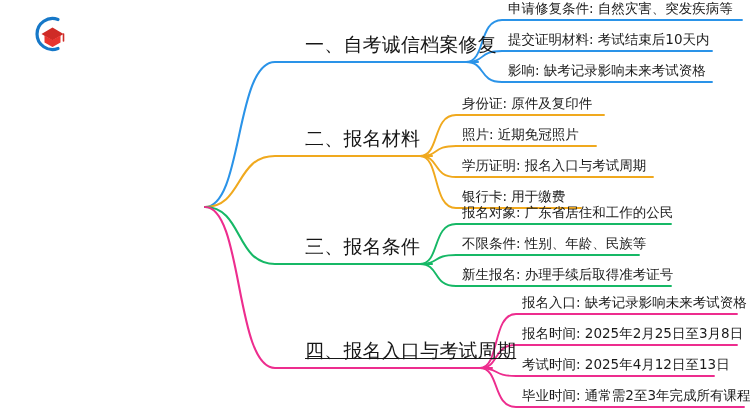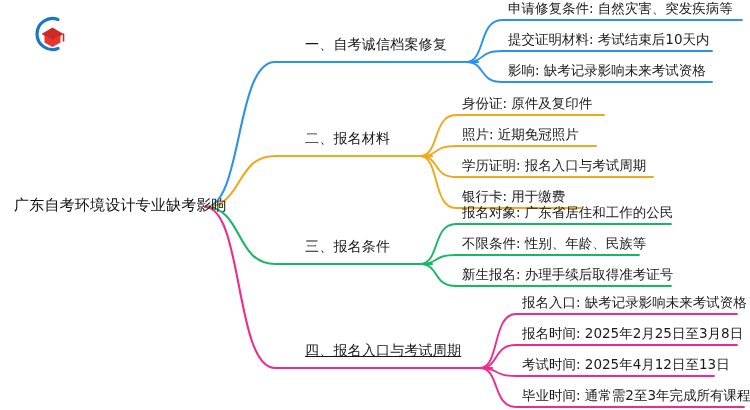--- a/index.html
+++ b/index.html
@@ -39,21 +39,21 @@
     color:#1a1a1a;
     white-space:nowrap;
     line-height:14px;
   }
   .root-node{
     font-size:15px;
     color:#111111;
     letter-spacing:.2px;
   }
   .branch-node{
-    font-size:14px;
+    font-size:19px;
     color:#161616;
     letter-spacing:.2px;
   }
   .leaf-node{
     font-size:13.5px;
     color:#1a1a1a;
     letter-spacing:0px;
   }
 </style>
 </head>
@@ -104,21 +104,20 @@
       <path d="M 480 368 C 500 368 492 314 516 314
              L 737 314" stroke="#ed2d8e" stroke-width="1.9" fill="none"></path>
       <path d="M 480 368 C 500 368 492 345 516 345
              L 737 345" stroke="#ed2d8e" stroke-width="1.9" fill="none"></path>
       <path d="M 480 368 C 500 368 492 376 516 376
              L 714 376" stroke="#ed2d8e" stroke-width="1.9" fill="none"></path>
       <path d="M 480 368 C 500 368 492 407 516 407
              L 744 407" stroke="#ed2d8e" stroke-width="1.9" fill="none"></path>
     </svg>
 
-  <div class="node root-node" id="root-label" style="left: 14px; top: 198px;">广东自考环境设计专业缺考影响</div>
 
   <div id="labels">
       <div class="node branch-node" style="left: 305px; top: 37px;">一、自考诚信档案修复</div>
       <div class="node leaf-node" style="left: 508px; top: 1px;">申请修复条件: 自然灾害、突发疾病等</div>
       <div class="node leaf-node" style="left: 508px; top: 32px;">提交证明材料: 考试结束后10天内</div>
       <div class="node leaf-node" style="left: 508px; top: 63px;">影响: 缺考记录影响未来考试资格</div>
       <div class="node branch-node" style="left: 305px; top: 131px;">二、报名材料</div>
       <div class="node leaf-node" style="left: 462px; top: 96px;">身份证: 原件及复印件</div>
       <div class="node leaf-node" style="left: 462px; top: 127px;">照片: 近期免冠照片</div>
       <div class="node leaf-node" style="left: 462px; top: 158px;">学历证明: 报名入口与考试周期</div>

